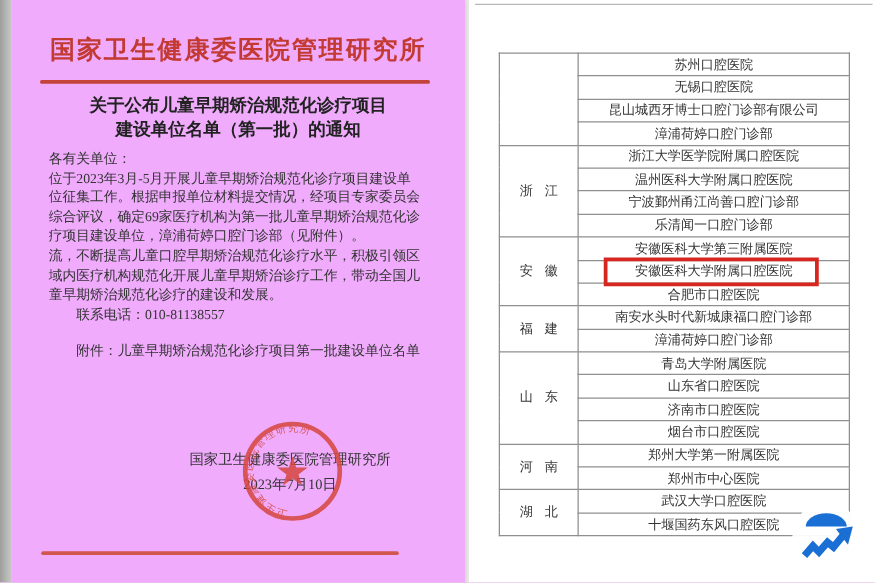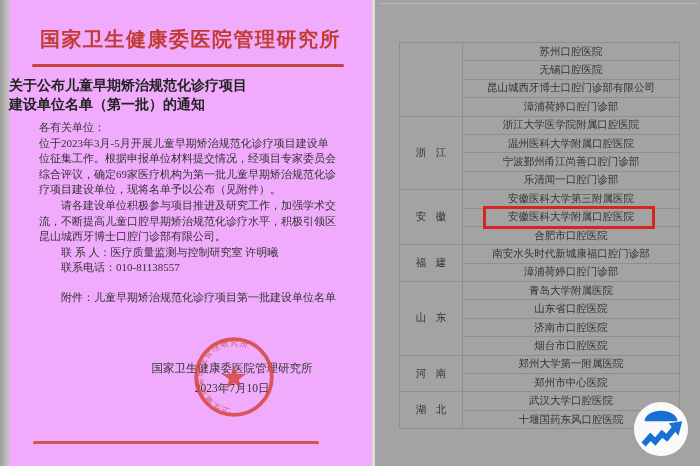--- a/index.html
+++ b/index.html
@@ -11,36 +11,36 @@
   }
   .edge-strip{position:absolute;left:0;top:0;width:9px;height:466px;
     background:linear-gradient(90deg,#9d9d9b,#c9c9c7);}
   
   .page-left{position:absolute;left:9px;top:0;width:363px;height:466px;
     background:#f0abfc;box-shadow:1px 0 3px rgba(0,0,0,.12);}
   .org-title{position:absolute;left:0;top:26px;width:100%;text-align:center;
     font-size:20px;font-weight:bold;color:#c23a32;letter-spacing:1.5px;}
   .red-rule{position:absolute;left:23px;top:64px;width:312px;height:3px;
     background:#c4443c;border-radius:2px;}
-  .doc-title{position:absolute;left:0;top:76px;width:100%;text-align:left;
+  .doc-title{position:absolute;left:0;top:76px;width:100%;text-align:center;
     font-size:14px;font-weight:bold;color:#222;line-height:19px;}
   .body-block{position:absolute;left:30px;top:120px;width:306px;
     font-size:11px;line-height:15.6px;color:#333;}
   .body-line{white-space:nowrap;}
   .indent{text-indent:2em;}
   .attachment{margin-top:14px;}
   .sign-block{position:absolute;left:128px;top:358px;width:190px;
     text-align:center;font-size:11.5px;line-height:20px;color:#333;z-index:1;}
   .seal{position:absolute;left:183px;top:335px;width:84px;height:84px;z-index:2;
     opacity:.85;pointer-events:none;}
   .footer-rule{position:absolute;left:24px;top:441px;width:286px;height:3px;
     background:#d0564e;border-radius:2px;}
   
   .page-right{position:absolute;left:374px;top:0;width:326px;height:466px;
-    background:#a3a3a3;border-left:1px solid #dddcd9;}
+    background:#ffffff;border-left:1px solid #dddcd9;}
   .cut-line{position:absolute;left:5px;top:3px;width:318px;height:1px;background:#b8b8b6;}
   table.hosp{position:absolute;left:24px;top:42px;border-collapse:collapse;
     table-layout:fixed;width:278px;font-size:10.5px;color:#333;}
   table.hosp td{border:1px solid #8f8f8d;text-align:center;vertical-align:middle;
     height:17.4px;padding:0;position:relative;overflow:visible;white-space:nowrap;}
   td.province{width:62px;letter-spacing:.9em;text-indent:.9em;}
   td.hospital{width:216px;}
   .red-box{position:absolute;left:20px;right:24px;top:-3px;bottom:-3px;
     border:3px solid #d6261f;z-index:3;}
   
@@ -57,25 +57,24 @@
   <div class="doc-title">
     <div>关于公布儿童早期矫治规范化诊疗项目</div>
     <div>建设单位名单（第一批）的通知</div>
   </div>
   <div class="body-block">
 
   <div class="body-line">各有关单位：</div>
       <div class="body-line">位于2023年3月-5月开展儿童早期矫治规范化诊疗项目建设单</div>
       <div class="body-line">位征集工作。根据申报单位材料提交情况，经项目专家委员会</div>
       <div class="body-line">综合评议，确定69家医疗机构为第一批儿童早期矫治规范化诊</div>
-      <div class="body-line">疗项目建设单位，现将名单予以公布（见附件）。</div>
-      <div class="body-line indent">请各建设单位积极参与项目推进及研究工作，加强学术交</div>
+      <div class="body-line">疗项目建设单位，漳浦荷婷口腔门诊部（见附件）。</div>
       <div class="body-line">流，不断提高儿童口腔早期矫治规范化诊疗水平，积极引领区</div>
-      <div class="body-line">昆山城西牙博士口腔门诊部有限公司。</div>
-      <div class="body-line indent">联 系 人：医疗质量监测与控制研究室  许明曦</div>
+      <div class="body-line">域内医疗机构规范化开展儿童早期矫治诊疗工作，带动全国儿</div>
+      <div class="body-line">童早期矫治规范化诊疗的建设和发展。</div>
       <div class="body-line indent">联系电话：010-81138557</div>
       <div class="body-line indent attachment">附件：儿童早期矫治规范化诊疗项目第一批建设单位名单</div>
     </div>
   <div class="sign-block">
     <div>国家卫生健康委医院管理研究所</div>
     <div>2023年7月10日</div>
   </div>
   <svg class="seal" viewBox="0 0 100 100">
     <circle cx="50" cy="50" r="45" fill="none" stroke="#d5473d" stroke-width="4.5"></circle>
     <polygon fill="#d5473d" points="50,36 53.5,46.5 64.5,46.5 55.7,53 59,63.5 50,57 41,63.5 44.3,53 35.5,46.5 46.5,46.5"></polygon>

